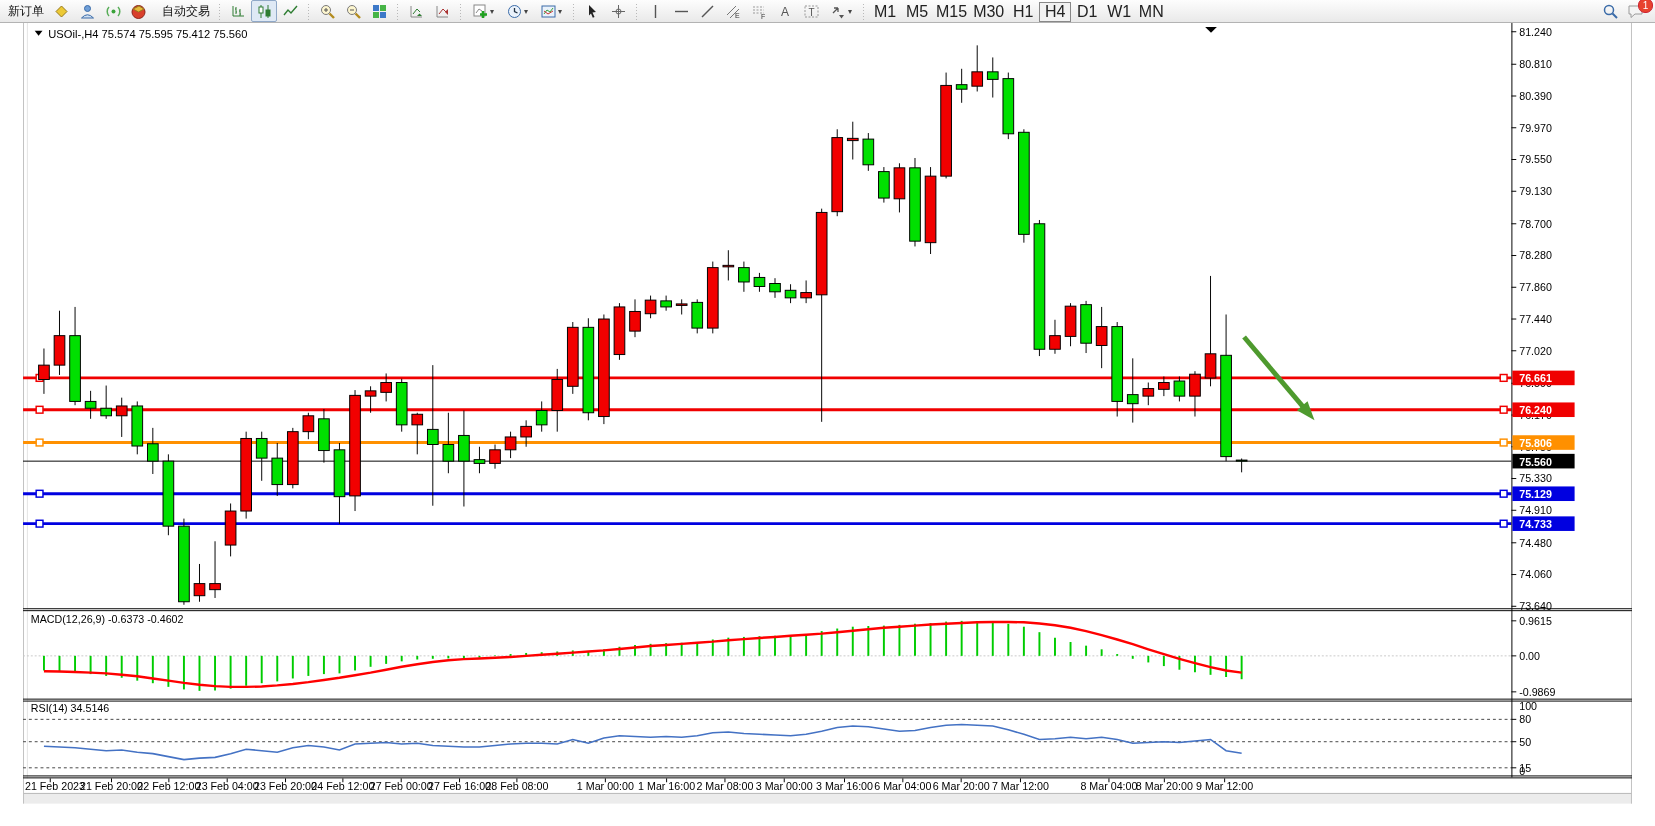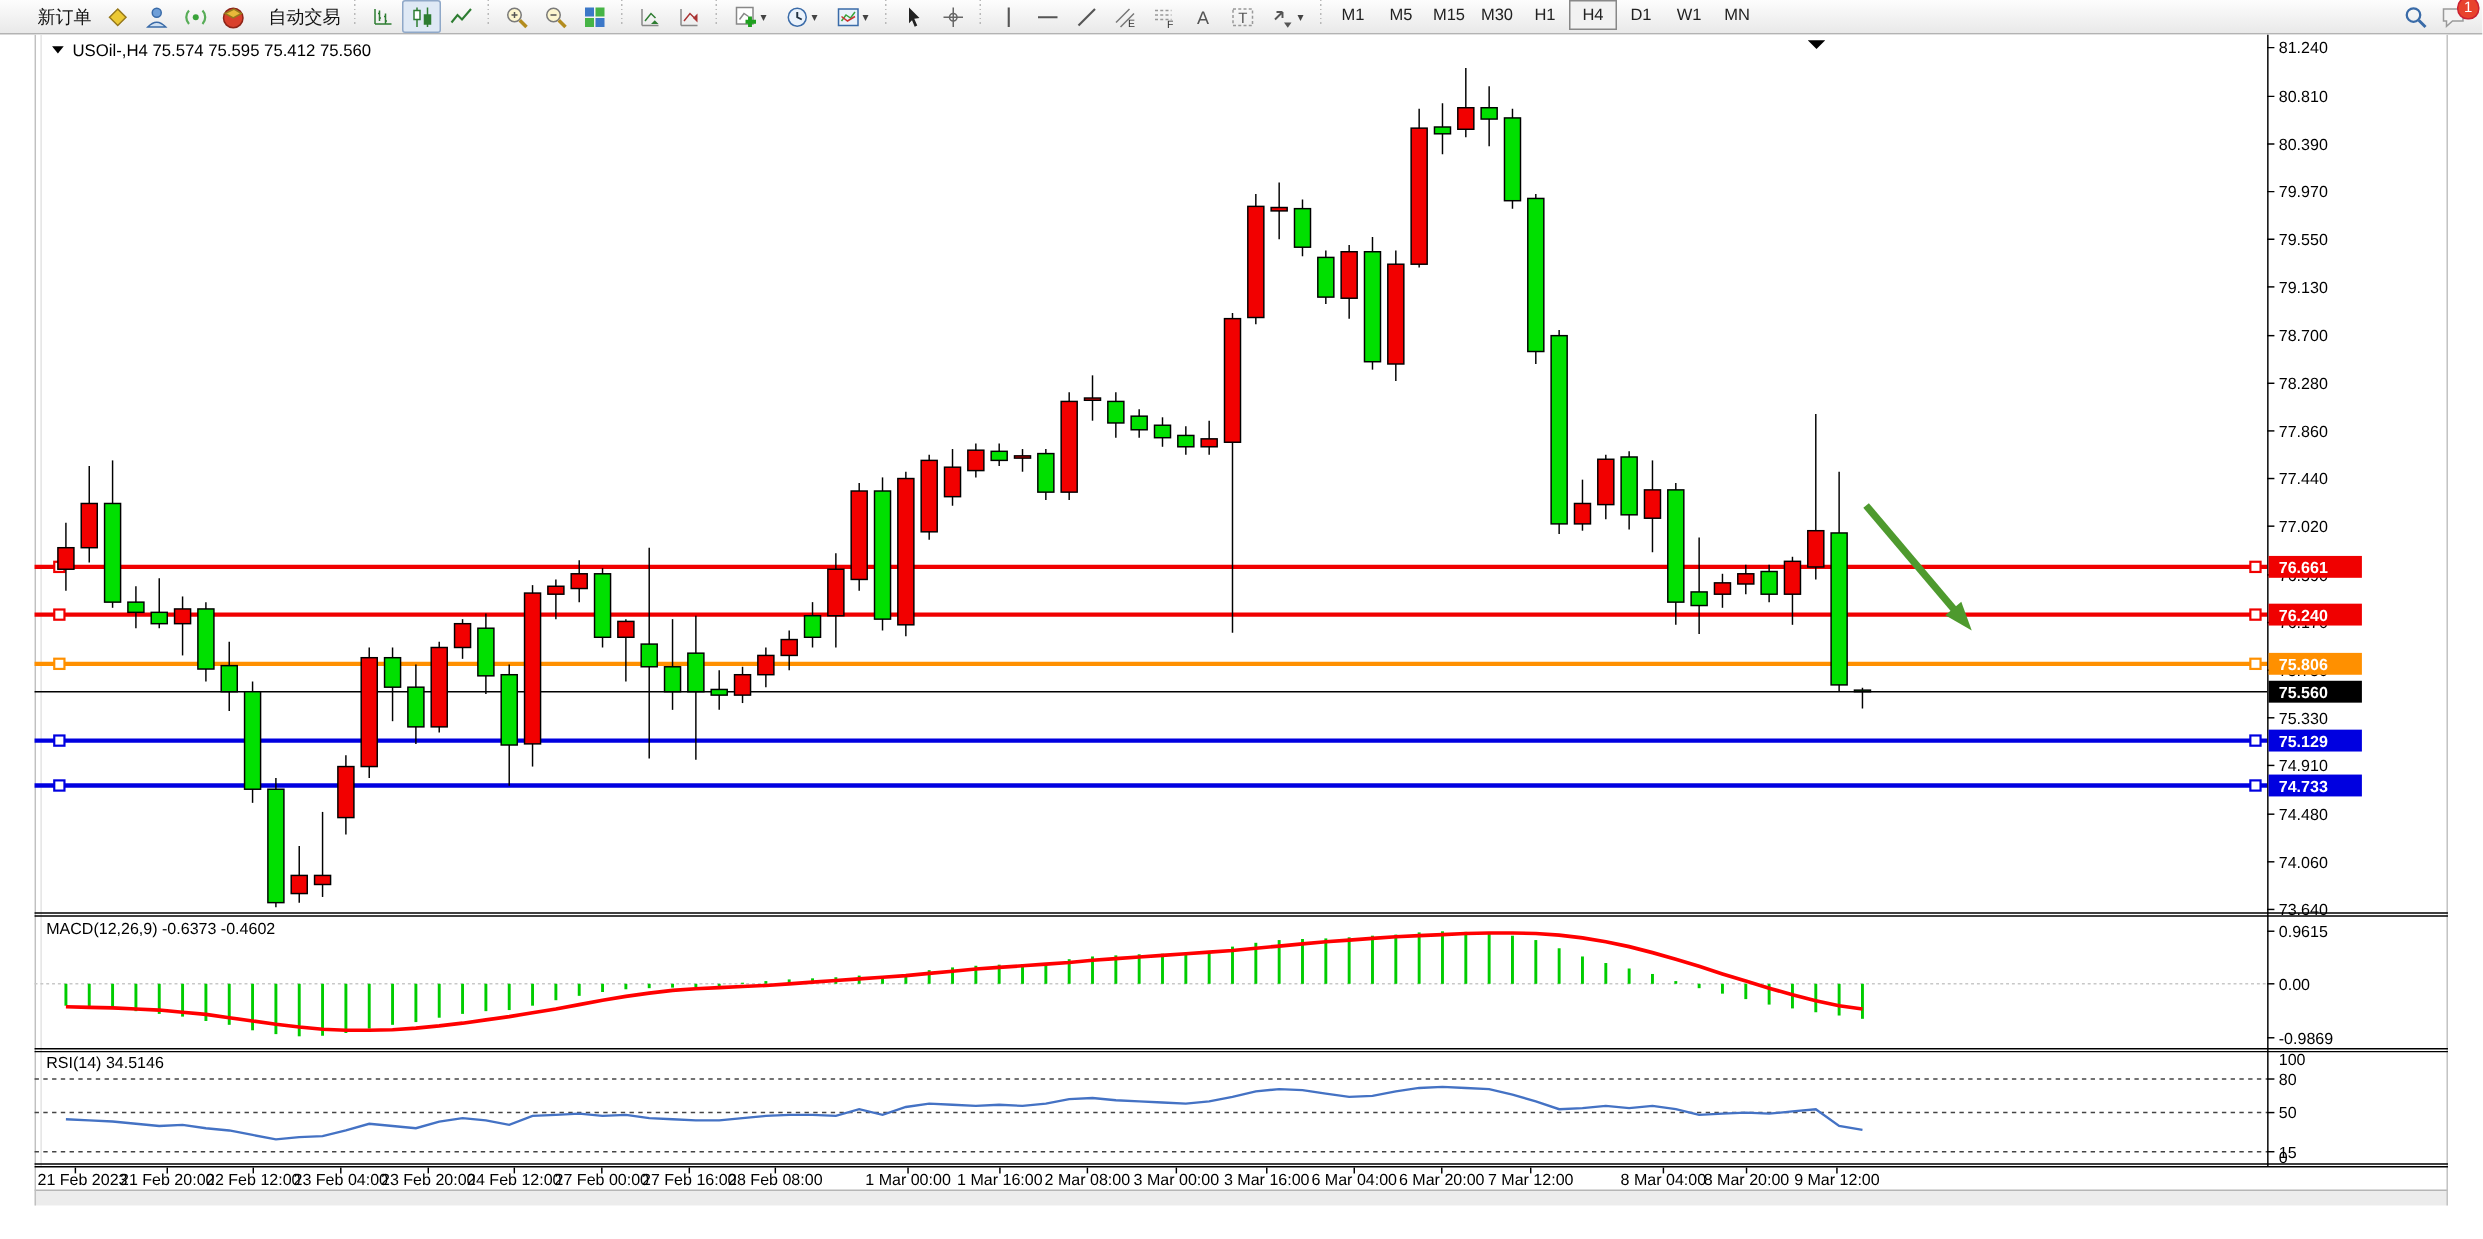--- a/index.html
+++ b/index.html
@@ -1,26 +1,26 @@
 <!DOCTYPE html>
 <html><head>
 <meta charset="utf-8">
 <style>
   html,body{margin:0;padding:0;background:#fff;width:1655px;height:826px;overflow:hidden;
     font-family:"Liberation Sans",sans-serif;-webkit-font-smoothing:none;}
   
-  #toolbar{box-sizing:border-box;height:23px;width:1655px;display:flex;align-items:flex-start;
-    background:linear-gradient(#fdfdfd,#e9e9e9);border-bottom:1px solid #b3b3b3;padding-left:21px;}
+  #toolbar{box-sizing:border-box;height:23px;width:1655px;display:flex;align-items:flex-end;
+    background:linear-gradient(#fdfdfd,#e9e9e9);border-bottom:1px solid #b3b3b3;padding-left:4px;}
   .tb{height:20px;display:flex;align-items:center;padding:0 3px;border:1px solid transparent;
     border-radius:2px;font-size:12px;color:#111;white-space:nowrap;cursor:default;}
   .ib{width:24px;height:20px;display:flex;align-items:center;justify-content:center;
     border:1px solid transparent;border-radius:2px;}
   .ib.active{border:1px solid #8fa8c8;background:#dfe9f5;}
   .tf{height:18px;min-width:26px;justify-content:center;display:flex;align-items:center;
-    font-size:11px;color:#222;border:1px solid transparent;padding:0 2px;}
+    font-size:16px;color:#222;border:1px solid transparent;padding:0 2px;}
   .tf.active{border:1px solid #888;background:#f2f2f2;}
   .grip{width:5px;height:18px;margin:0 3px;
     background:repeating-linear-gradient(to bottom,#b9b9b9 0 1px,transparent 1px 3px);
     background-size:1px 100%;background-repeat:no-repeat;background-position:center;}
   .dd{font-size:8px;color:#444;margin-left:1px;}
   #tb-right{margin-left:auto;display:flex;align-items:center;margin-right:6px;}
   #chat-wrap{position:relative;}
   #chat-badge{position:absolute;top:-3px;right:-5px;background:#e8432d;color:#fff;font-size:10px;
     min-width:13px;height:13px;border-radius:7px;display:flex;align-items:center;justify-content:center;
     border:1px solid #c23;}

